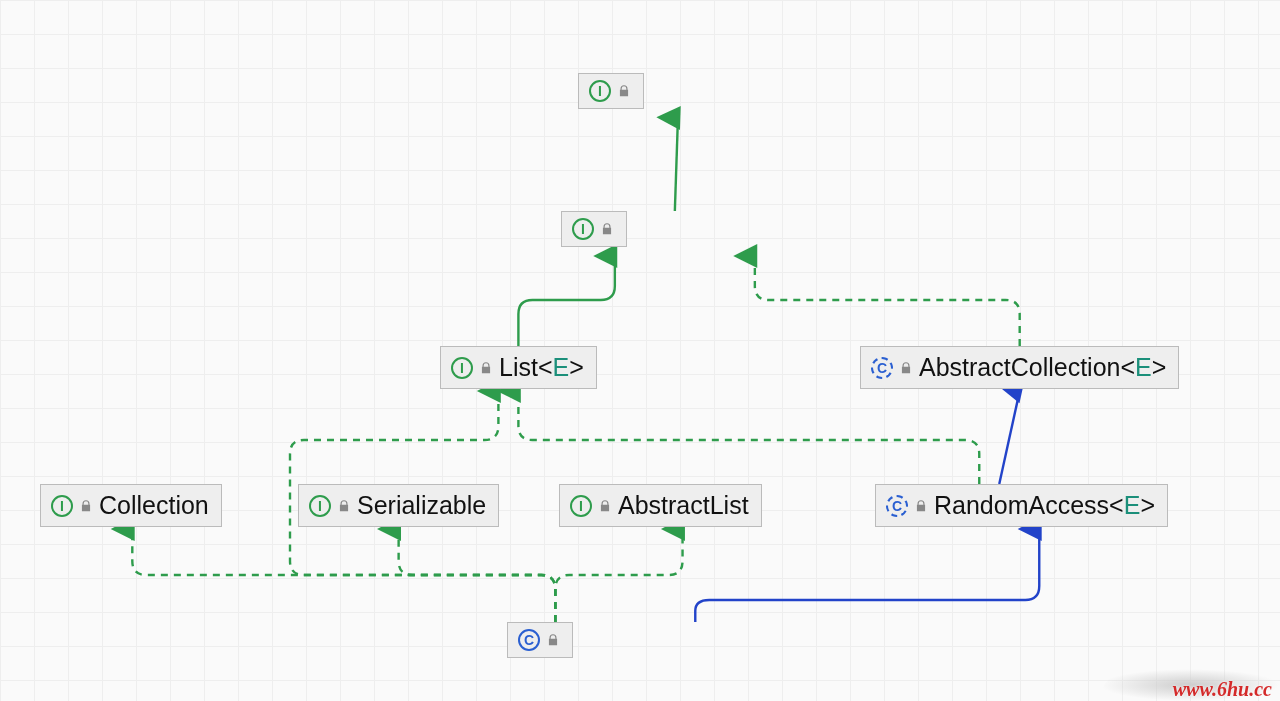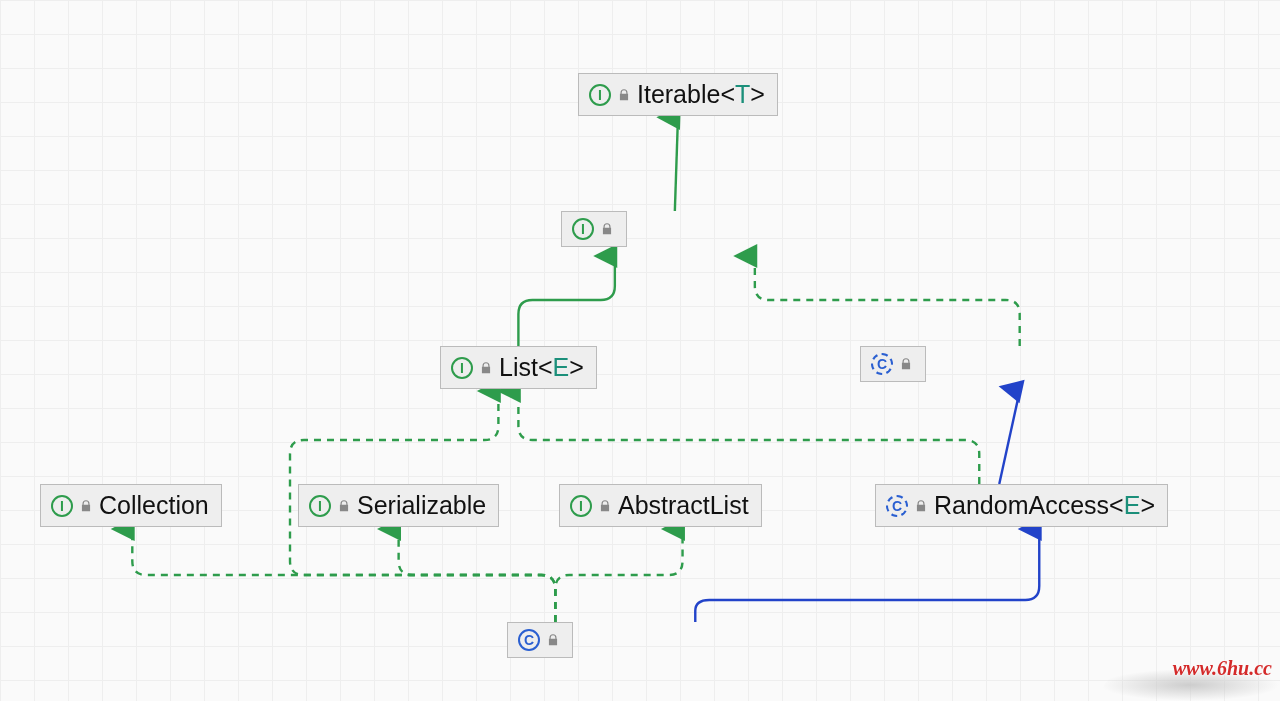--- a/index.html
+++ b/index.html
@@ -55,21 +55,21 @@
   .lock-icon {
     width: 14px; height: 14px;
     flex-shrink: 0;
     color: #888;
   }
   .name .angle { color: #111; font-weight: 500; }
   .name .param { color: #1b8f7a; }
   .watermark {
     position: absolute;
     right: 8px;
-    bottom: 21px;
+    bottom: 0;
     font: italic bold 20px Georgia, serif;
     color: #d42a2a;
     text-shadow: 0 0 3px rgba(255,255,255,0.8);
     margin-top: 7px;
   }
   .watermark-bg {
     position: absolute;
     right: 0;
     bottom: 0;
     width: 180px;
@@ -102,40 +102,40 @@
       <path d="M 555.2734375 622 L 555.2734375 589 Q 555.2734375 575 541.2734375 575 L 146.296875 575 Q 132.296875 575 132.296875 561 L 132.296875 529" fill="none" stroke="#2e9c4c" stroke-width="2.4" stroke-dasharray="7 6" marker-end="url(#arrow-green)"></path>
       <path d="M 555.2734375 622 L 555.2734375 589 Q 555.2734375 575 541.2734375 575 L 304 575 Q 290 575 290 561 L 290 454 Q 290 440 304 440 L 484.40625 440 Q 498.40625 440 498.40625 426 L 498.40625 391" fill="none" stroke="#2e9c4c" stroke-width="2.4" stroke-dasharray="7 6" marker-end="url(#arrow-green)"></path>
     </g>
 </svg>
 
 <div class="node" style="left: 578px; top: 73px;">
   <span class="type-icon interface">I</span>
   <svg class="lock-icon" viewBox="0 0 24 24">
       <path fill="currentColor" d="M6 10V8a6 6 0 1 1 12 0v2h1v11H5V10h1zm2 0h8V8a4 4 0 1 0-8 0v2z"></path>
     </svg>
-  <span class="name"><span>Iterable</span><span class="angle">&lt;</span><span class="param">T</span><span class="angle">&gt;</span></span>
 </div>
 <div class="node" style="left: 561px; top: 211px;">
   <span class="type-icon interface">I</span>
   <svg class="lock-icon" viewBox="0 0 24 24">
       <path fill="currentColor" d="M6 10V8a6 6 0 1 1 12 0v2h1v11H5V10h1zm2 0h8V8a4 4 0 1 0-8 0v2z"></path>
     </svg>
 </div>
 <div class="node" style="left: 440px; top: 346px;">
   <span class="type-icon interface">I</span>
   <svg class="lock-icon" viewBox="0 0 24 24">
       <path fill="currentColor" d="M6 10V8a6 6 0 1 1 12 0v2h1v11H5V10h1zm2 0h8V8a4 4 0 1 0-8 0v2z"></path>
     </svg>
   <span class="name"><span>List</span><span class="angle">&lt;</span><span class="param">E</span><span class="angle">&gt;</span></span>
 </div>
 <div class="node" style="left: 860px; top: 346px;">
   <span class="type-icon abstract">C</span>
   <svg class="lock-icon" viewBox="0 0 24 24">
       <path fill="currentColor" d="M6 10V8a6 6 0 1 1 12 0v2h1v11H5V10h1zm2 0h8V8a4 4 0 1 0-8 0v2z"></path>
     </svg>
+  <span class="name"><span>AbstractCollection</span><span class="angle">&lt;</span><span class="param">E</span><span class="angle">&gt;</span></span>
 </div>
 <div class="node" style="left: 40px; top: 484px;">
   <span class="type-icon interface">I</span>
   <svg class="lock-icon" viewBox="0 0 24 24">
       <path fill="currentColor" d="M6 10V8a6 6 0 1 1 12 0v2h1v11H5V10h1zm2 0h8V8a4 4 0 1 0-8 0v2z"></path>
     </svg>
   <span class="name">Collection</span>
 </div>
 <div class="node" style="left: 298px; top: 484px;">
   <span class="type-icon interface">I</span>

